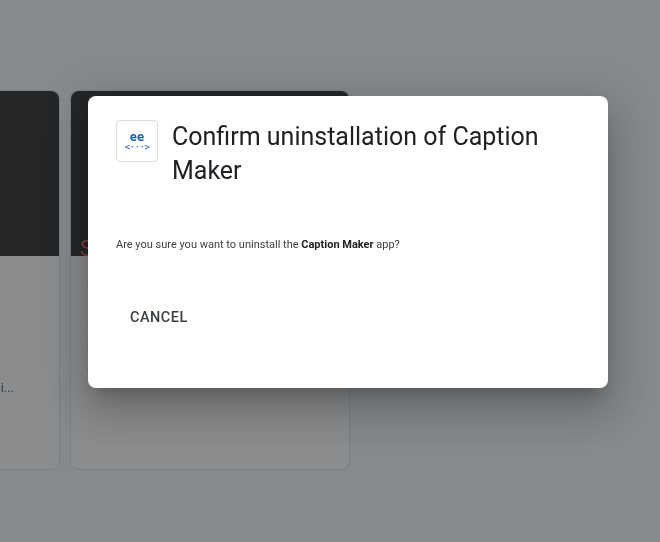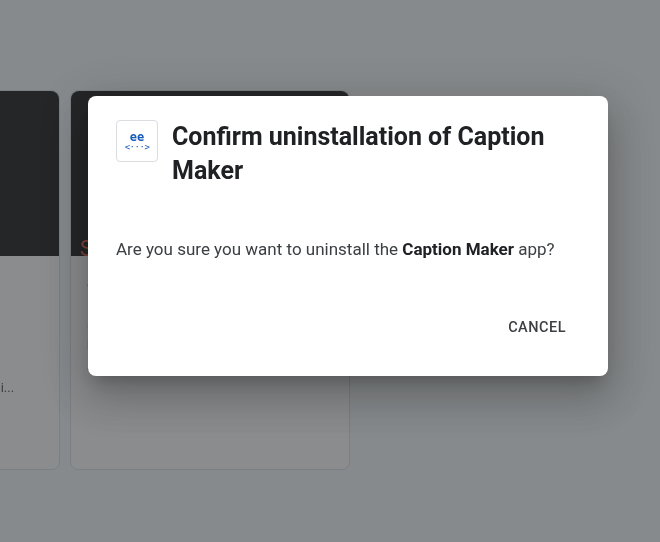--- a/index.html
+++ b/index.html
@@ -85,21 +85,21 @@
     }
     .dialog {
       position: absolute;
       left: 88px;
       top: 96px;
       width: 520px;
       background: #fff;
       border-radius: 8px;
       box-shadow: 0 24px 38px 3px rgba(0,0,0,0.14), 0 9px 46px 8px rgba(0,0,0,0.12), 0 11px 15px -7px rgba(0,0,0,0.2);
       z-index: 20;
-      padding: 24px 28px 12px 28px;
+      padding: 24px 28px 34px 28px;
     }
     .dialog-header {
       display: flex;
       align-items: flex-start;
       gap: 14px;
     }
     .app-icon {
       width: 42px;
       height: 42px;
       border: 1px solid #dadce0;
@@ -113,36 +113,35 @@
       color: #1a73e8;
       line-height: 1;
       flex-shrink: 0;
       padding:2px;
     }
     .app-icon .r1 { font-weight: bold; font-size:12px; color:#185abc; }
     .app-icon .r2 { font-size: 9px; color:#185abc; letter-spacing:-0.5px; }
     .dialog-title {
       font-size: 25px;
       color: #202124;
-      font-weight: 700;
+      font-weight: 400;
       line-height: 1.35;
     }
     .dialog-body {
       margin-top: 48px;
-      font-size: 17px;
+      font-size: 11px;
       color: #3c4043;
       line-height: 1.6;
     }
     .dialog-body .strong {
       font-weight: 700;
       color: #202124;
     }
     .dialog-actions {
       display: flex;
-      justify-content: flex-end;
       gap: 18px;
       margin-top: 48px;
       margin-bottom: 20px;
     }
     .btn {
       background: transparent;
       border: none;
       font-family: inherit;
       font-size: 14.5px;
       font-weight: 500;

